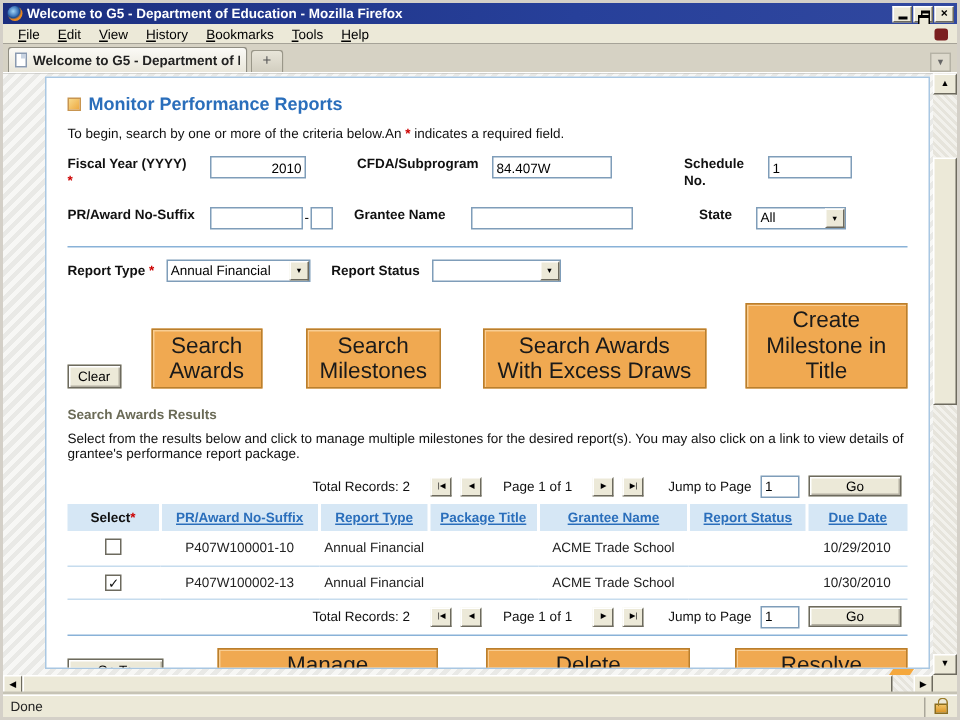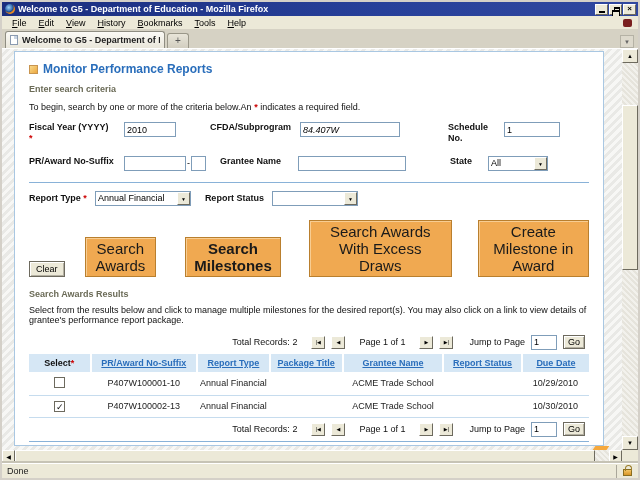--- a/index.html
+++ b/index.html
@@ -36,21 +36,21 @@
   .page-icon::after { content:''; position:absolute; right:0; top:0; width:3px; height:3px; background:#c9d4e2; }
   .tab-label { font-size:9px; font-weight:bold; color:#222; white-space:nowrap; overflow:hidden; }
   .newtab-btn { height:15px; width:22px; margin-left:2px; background:linear-gradient(#e8e5d9,#d2cec0); border:1px solid #9a9789;
     border-bottom:none; border-radius:3px 3px 0 0; font-size:10px; color:#555; text-align:center; line-height:14px; }
   .tablist-btn { margin-left:auto; margin-right:4px; width:14px; height:13px; font-size:6px; color:#666; text-align:center; line-height:13px;
     background:#ddd9cc; border:1px solid #b5b2a5; }
 
   
   .viewport { position:absolute; left:0; top:47px; width:620px; height:401px;
     background:repeating-linear-gradient(135deg, #f7f7f5 0 3px, #e9e9e6 3px 6px); }
-  .pagebox { position:absolute; left:12px; top:2px; width:590px; height:395px; background:#fff;
+  .pagebox { position:absolute; left:28px; top:2px; width:590px; height:395px; background:#fff;
     border:1px solid #a9c7e2; overflow:hidden; padding:10px 14px 0 14px; }
   .corner-accent { position:absolute; right:14px; bottom:0px; width:14px; height:4px; background:#f5a83d; transform:skewX(-35deg); }
 
   
   .pg-title-row { display:flex; align-items:center; gap:5px; margin-bottom:8px; }
   .bullet-icon { width:9px; height:9px; background:linear-gradient(135deg,#f8d98a,#eda83f); border:1px solid #c89550; }
   .pg-title { color:#2a6ebb; font-size:12px; font-weight:bold; }
   .sub-head { color:#6b6b57; font-size:9px; font-weight:bold; margin-bottom:8px; }
   .body-text { color:#111; font-size:9px; margin-bottom:10px; }
   .req { color:#cc0000; font-weight:bold; }
@@ -67,21 +67,21 @@
   .btn-row { display:flex; align-items:flex-end; margin:14px 0 12px 0; }
   .btn-gray { background:#ece9d8; border:1px solid #6d6a5e; box-shadow:inset 1px 1px 0 #fff, inset -1px -1px 0 #b4b0a2;
     font-size:9px; padding:2px 6px; font-family:"Liberation Sans",sans-serif; color:#000; }
   .btn-orange { background:#f0a951; border:1px solid #b97f2e; box-shadow:inset 1px 1px 0 #f8cd92;
     font-size:15px; padding:2px 8px; font-family:"Liberation Sans",sans-serif; color:#1a1a1a; }
 
   .pagination { display:flex; align-items:center; justify-content:flex-end; font-size:9px; color:#111; gap:6px; padding:4px 4px 4px 0; }
   .nav-btn { width:14px; height:13px; background:#ece9d8; border:1px solid; border-color:#fff #6d6a5e #6d6a5e #fff;
     font-size:5px; line-height:11px; text-align:center; color:#000; padding:0; }
   .jump-input { width:26px; }
-  .go-btn { padding:1px 4px; }
+  .go-btn { padding:1px 24px; }
 
   table.results { width:100%; border-collapse:collapse; font-size:9px; table-layout:fixed; }
   table.results th { background:#d6e7f5; border-left:2px solid #fff; border-right:2px solid #fff; padding:4px 1px; text-align:center; }
   table.results th:first-child { border-left:none; } table.results th:last-child { border-right:none; }
   .th-link { color:#2a6ebb; font-weight:bold; text-decoration:underline; }
   .th-select { color:#111; font-weight:bold; }
   table.results td { border-bottom:1px solid #c6dcee; padding:5px 1px; text-align:center; color:#222; height:21px; }
   .checkbox { display:inline-block; width:11px; height:11px; background:#fff; border:1px solid #6d6a5e;
     font-size:9px; line-height:10px; color:#111; text-align:center; }
 
@@ -140,34 +140,33 @@
   </div>
 
   <div class="viewport">
     <div class="pagebox">
 
       <div class="pg-title-row">
         <span class="bullet-icon"></span>
         <span class="pg-title">Monitor Performance Reports</span>
       </div>
 
-      <div class="sub-head">Enter search criteria</div>
 
       <div class="body-text">
         <span>To begin, search by one or more of the criteria below.An </span><span class="req">*</span><span> indicates a required field.</span>
       </div>
 
       <div class="form-row">
         <span class="fld-label" style="width:95px;">
           <span>Fiscal Year (YYYY)</span><br>
           <span class="req">*</span>
         </span>
-        <input class="tbox" style="width: 52px;" value="2010">
+        <input class="tbox" style="width: 64px; text-align: right;" value="2010">
         <span class="fld-label" style="width:90px; margin-left:34px;">CFDA/Subprogram</span>
-        <input class="tbox" style="width: 100px; font-style: italic;" value="84.407W">
+        <input class="tbox" style="width: 80px;" value="84.407W">
         <span class="fld-label" style="width:50px; margin-left:48px;">Schedule No.</span>
         <input class="tbox" style="width: 56px; margin-left: 6px;" value="1">
       </div>
 
       <div class="form-row">
         <span class="fld-label" style="width:95px;">PR/Award No-Suffix</span>
         <input class="tbox" style="width: 62px;" value="">
         <span style="padding:2px 1px;">-</span>
         <input class="tbox" style="width: 15px;" value="">
         <span class="fld-label" style="width:78px; margin-left:14px;">Grantee Name</span>
@@ -194,23 +193,23 @@
         <span class="fld-label" style="margin-left:14px; padding-top:2px;">Report Status</span>
         <span class="fake-select" style="width:86px; margin-left:8px;">
           <span></span>
           <span class="sel-arrow">▼</span>
         </span>
       </div>
 
       <div class="btn-row">
         <button class="btn-gray">Clear</button>
         <button class="btn-orange" style="margin-left:20px;">Search Awards</button>
-        <button class="btn-orange" style="margin-left:29px;font-weight:bold;">Search Milestones</button>
+        <button class="btn-orange" style="margin-left:29px;">Search Milestones</button>
         <button class="btn-orange" style="margin-left:28px;">Search Awards With Excess Draws</button>
-        <button class="btn-orange" style="margin-left:26px;">Create Milestone in Award</button>
+        <button class="btn-orange" style="margin-left:26px;">Create Milestone in Title</button>
       </div>
 
       <div class="sub-head" style="margin-bottom:6px;">Search Awards Results</div>
       <div class="body-text" style="margin-bottom:6px;">Select from the results below and click to manage multiple milestones for the desired report(s). You may also click on a link to view details of grantee's performance report package.</div>
 
       <div class="pagination">
         <span><span>Total Records:</span> <span>2</span></span>
         <button class="nav-btn" style="margin-left:8px;">|◀</button>
         <button class="nav-btn">◀</button>
         <span style="margin:0 8px;">Page 1 of 1</span>

